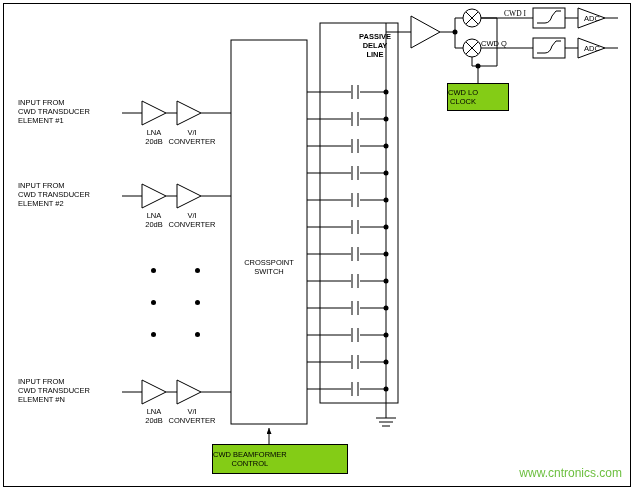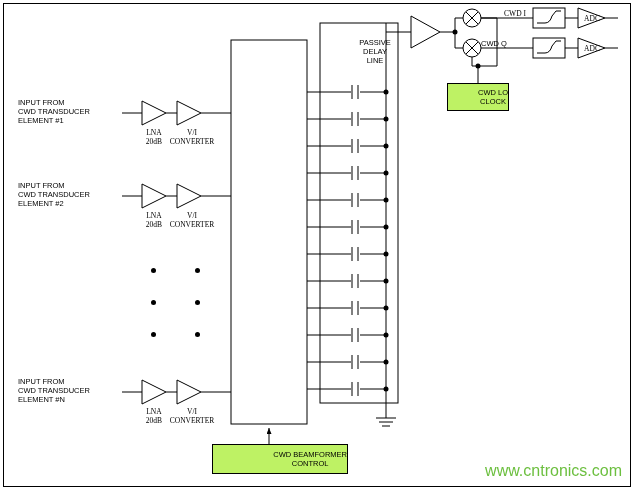--- a/index.html
+++ b/index.html
@@ -27,50 +27,49 @@
     line-height:9px;
     color:#000;
     text-align:center;
     white-space:pre-line;
   }
   .lbl.left{text-align:left;}
   .box{
     position:absolute;
     border:1px solid #000;
     box-sizing:border-box;
-    background:#bef264;
+    background:#84cc16;
     display:flex;
     align-items:center;
-    justify-content:flex-end;
+    justify-content:flex-start;
     text-align:center;
     font-size:7.5px;
     line-height:9px;
     color:#000;
     white-space:pre-line;
   }
   svg{position:absolute;left:0;top:0;overflow:visible;}
   .tri-label{
     position:absolute;
     font-size:7.5px;
     line-height:9px;
     text-align:center;
     color:#000;
     white-space:pre-line;
-    font-family:Liberation Serif, serif;
   }
   .bigdot{
     position:absolute;
     width:5px;height:5px;
     background:#000;
     border-radius:50%;
   }
   .watermark{
     position:absolute;
     right:12px;bottom:10px;
-    font-size:16px;
+    font-size:12px;
     color:#6cbf3f;
     font-family:"Liberation Sans", sans-serif;
   }
 </style>
 </head>
 <body>
 
 <div id="root">
 
   <div class="frame"></div>
@@ -253,27 +252,29 @@
   <div class="tri-label" style="left:168px;top:407px;width:48px;">V/I
 CONVERTER</div>
 
   <div class="bigdot" style="left:151px;top:268px;"></div>
   <div class="bigdot" style="left:151px;top:300px;"></div>
   <div class="bigdot" style="left:151px;top:332px;"></div>
   <div class="bigdot" style="left:195px;top:268px;"></div>
   <div class="bigdot" style="left:195px;top:300px;"></div>
   <div class="bigdot" style="left:195px;top:332px;"></div>
 
+  <div class="lbl" style="left:233px;top:258px;width:72px;">CROSSPOINT
+SWITCH</div>
 
   <div class="box" style="left:212px;top:444px;width:136px;height:30px;">
     <span>CWD BEAMFORMER
 CONTROL</span>
   </div>
 
-  <div class="lbl" style="left:352px;top:38px;width:46px;">PASSIVE
+  <div class="lbl" style="left:352px;top:32px;width:46px;font-weight:bold;">PASSIVE
 DELAY
 LINE</div>
 
   <div class="box" style="left:447px;top:83px;width:62px;height:28px;">
     <span>CWD LO
 CLOCK</span>
   </div>
 
   <div class="lbl" style="left:497px;top:9px;width:36px;font-family:Liberation Serif, serif;">CWD I</div>
   <div class="lbl" style="left:476px;top:39px;width:36px;">CWD Q</div>

